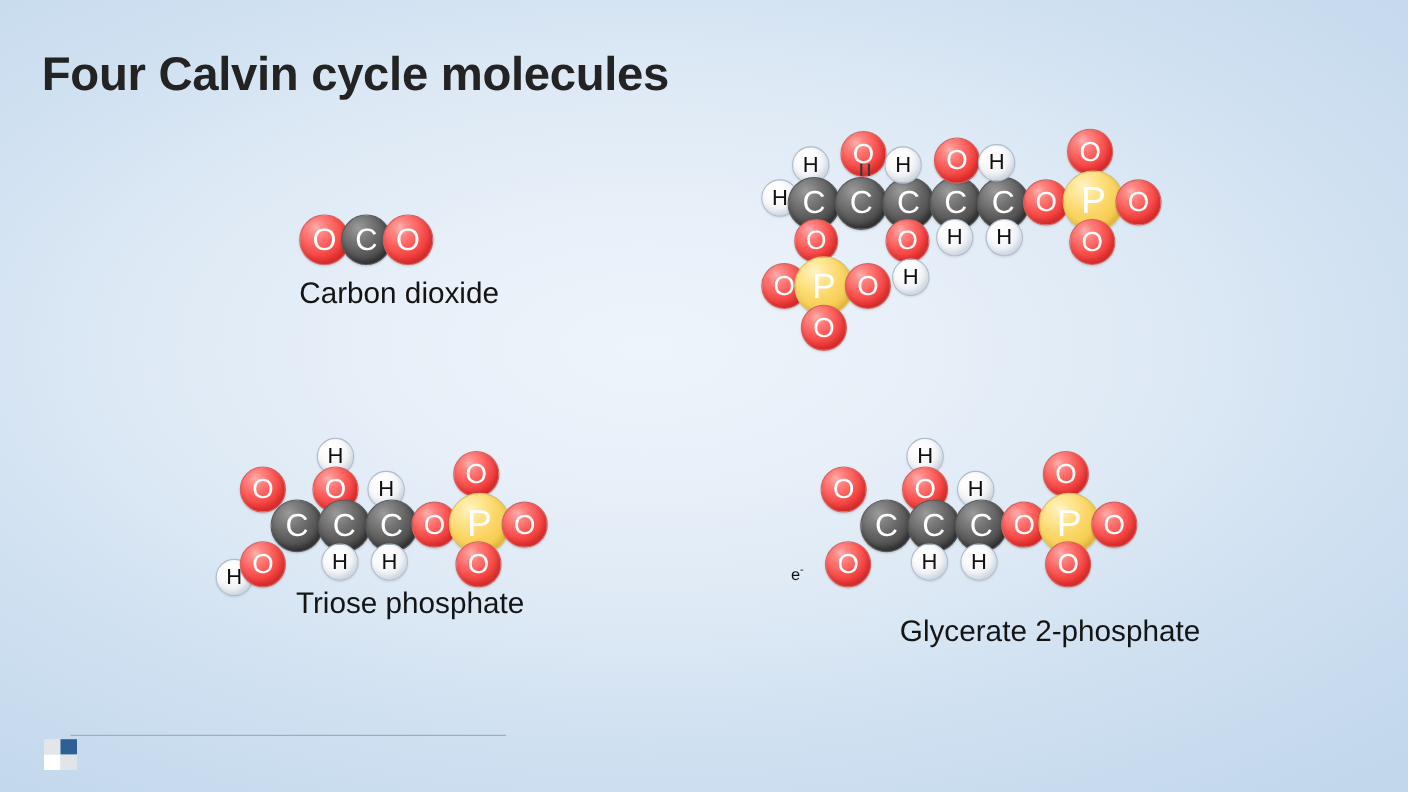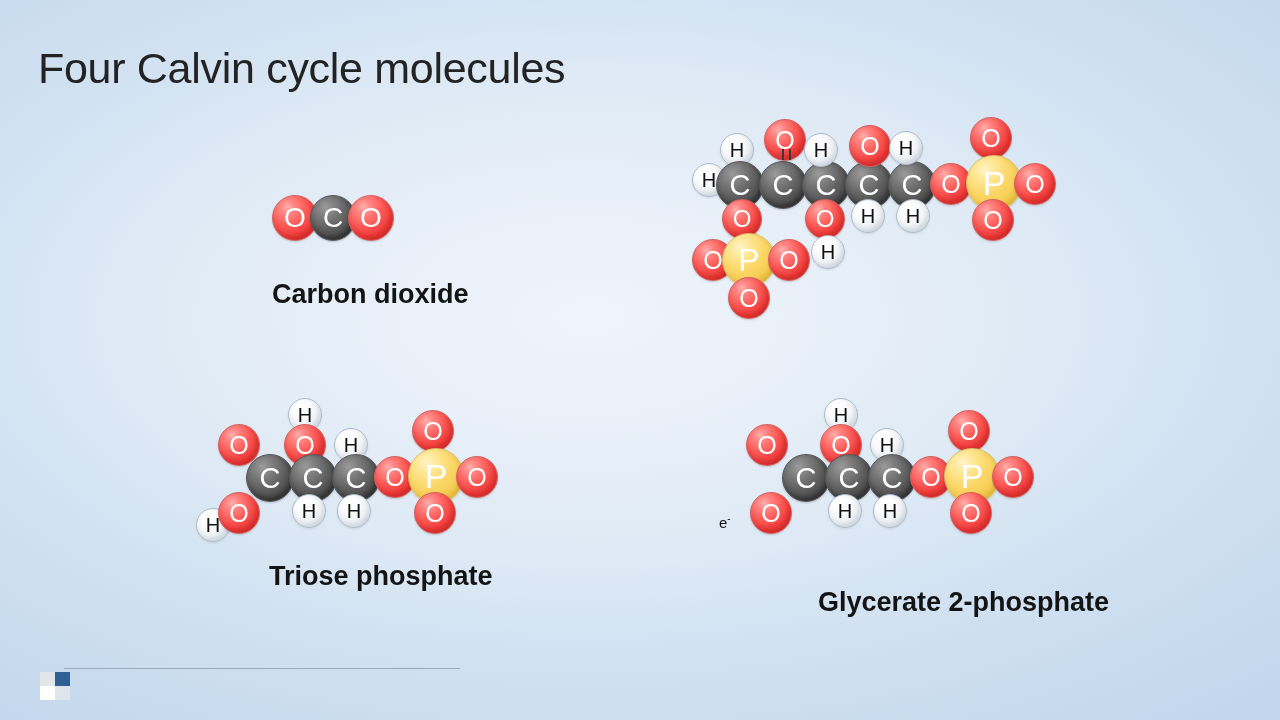--- a/index.html
+++ b/index.html
@@ -25,21 +25,21 @@
     position: absolute;
     inset: 0;
   }
 
   
   #slide-title {
     position: absolute;
     left: 38px;
     top: 44px;
     font-size: 43px;
-    font-weight: 400;
+    font-weight: 700;
     color: #232323;
     letter-spacing: -0.3px;
     white-space: nowrap;
   }
 
   
   .molecule {
     position: absolute;
   }
 
@@ -99,22 +99,21 @@
     border-left: 2px solid #3a3a3a;
     border-right: 2px solid #3a3a3a;
     box-sizing: border-box;
   }
 
   .mol-label {
     position: absolute;
     font-size: 27px;
     color: #141414;
     white-space: nowrap;
-    font-weight: 700;
-    margin-top: 28px;
+    font-weight: 400;
   }
 
   .electron-label {
     position: absolute;
     font-size: 15px;
     color: #101010;
     white-space: nowrap;
     font-weight: 400;
   }
   .electron-label sup {

